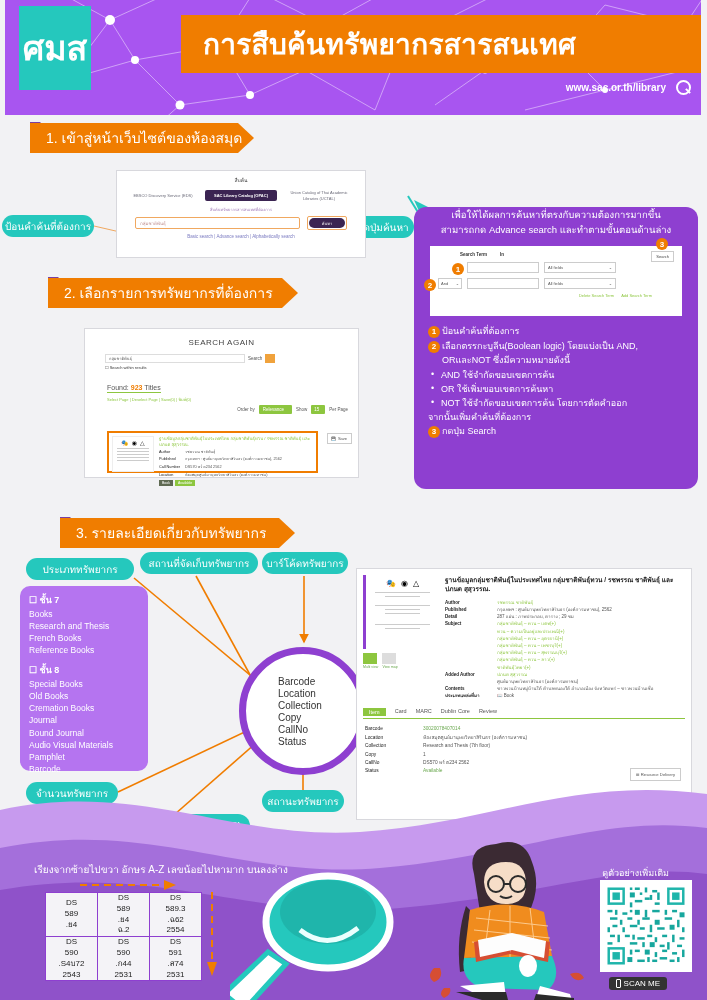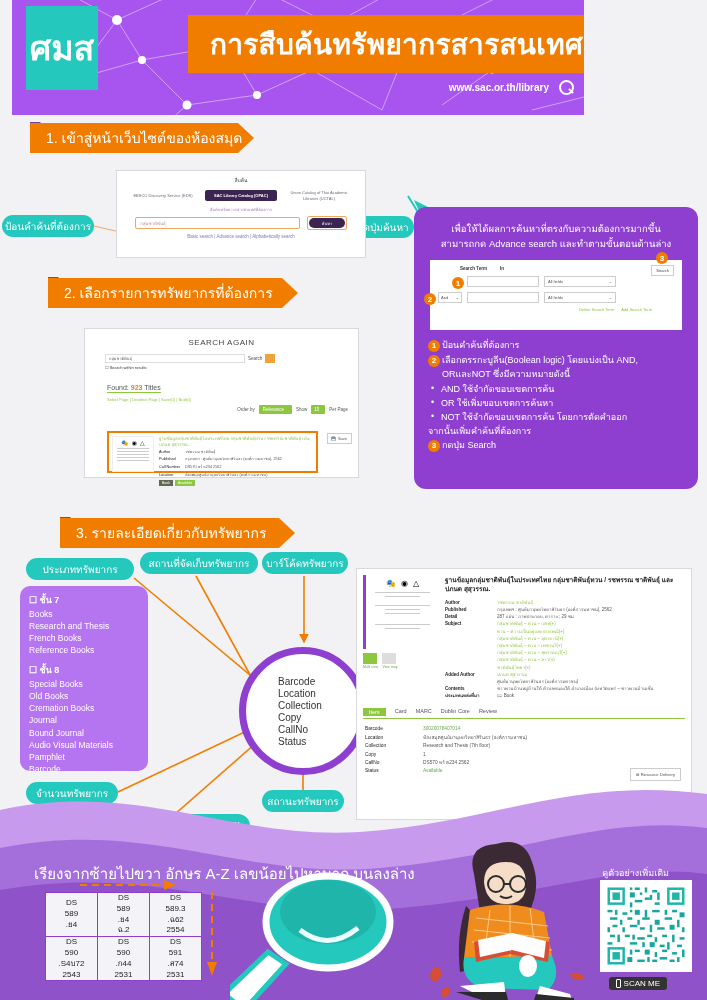--- a/index.html
+++ b/index.html
@@ -6,21 +6,21 @@
   body {
     width: 707px; height: 1000px;
     font-family: "Liberation Sans", sans-serif;
     background: #f2f2f4;
     position: relative; overflow: hidden;
   }
   .poster { position: absolute; inset: 0; background: #f2f2f4; overflow: hidden; }
 
   
   .header {
-    position: absolute; left: 12px; top: 0; width: 572px; height: 115px;
+    position: absolute; left: 5px; top: 0; width: 696px; height: 115px;
     background: #a855f0; overflow: hidden;
   }
   .netsvg { position: absolute; left: 0; top: 0; }
   .logo-box {
     position: absolute; left: 14px; top: 6px; width: 72px; height: 84px;
     background: #25c8bd; display: flex; align-items: center; justify-content: center;
   }
   .logo-glyph { font-size: 34px; color: #ffffff; font-weight: bold; line-height: 1; }
   .title-banner {
     position: absolute; left: 160px; top: 15px; right: 0; height: 58px;
@@ -114,21 +114,21 @@
   .s2-lab { width: 26px; color: #222; }
   .s2-val { color: #555; }
   .s2-tags { display: flex; gap: 2px; margin-top: 2px; }
   .s2-tag { font-size: 3.5px; color: #fff; background: #5f6a52; padding: 1px 3px; }
   .s2-tag.g { background: #8dc63f; }
   .s2-save { position: absolute; right: 6px; top: 104px; font-size: 4px; border: 1px solid #ccc; padding: 2px 4px; color:#555; }
 
   
   .adv {
     position: absolute; left: 414px; top: 207px; width: 284px; height: 282px;
-    background: #8e3fd0; border-radius: 12px; padding: 14px 14px; color: #fff;
+    background: #8e3fd0; border-radius: 12px; padding: 0 14px; color: #fff;
   }
   .adv-intro { font-size: 9.5px; text-align: center; line-height: 1.6; }
   .adv-form { background: #fff; margin: 9px 2px 0 2px; height: 70px; position: relative; padding: 6px 8px; }
   .af-head { display: flex; font-size: 4.5px; color: #333; font-weight: bold; }
   .af-head .c1 { width: 62px; padding-left: 22px; }
   .af-head .c2 { width: 90px; }
   .af-row { display: flex; align-items: center; gap: 5px; margin-top: 5px; }
   .af-sel-s { width: 24px; height: 11px; border: 1px solid #ccc; font-size: 4px; color: #555;
      display:flex; align-items:center; justify-content:space-between; padding: 0 2px; }
   .af-spacer { width: 24px; }
@@ -195,21 +195,21 @@
   .r-hl div { font-size: 4.8px; color: #222; line-height: 1.75; }
   .r-hr div { font-size: 4.8px; color: #555; line-height: 1.75; }
   .r-hr .gr { color: #6aa84f; }
   .r-deliv { position: absolute; right: 10px; bottom: 38px; font-size: 4.2px;
      border: 1px solid #ccc; padding: 3px 5px; color: #555; }
 
   
   .waves { position: absolute; left: 0; bottom: 0; width: 707px; height: 230px; }
 
   
-  .lcnote { position: absolute; left: 34px; top: 862px; font-size: 15px; color: #fff; }
+  .lcnote { position: absolute; left: 34px; top: 862px; font-size: 10px; color: #fff; }
   .arrow-h { position: absolute; left: 78px; top: 880px; width: 100px; height: 10px; }
   .arrow-v { position: absolute; left: 206px; top: 890px; width: 12px; height: 86px; }
   .lctab { position: absolute; left: 45px; top: 892px; border-collapse: collapse; padding-left: 35px; }
   .lctab td { border: 1px solid #8e3fd0; background: #f4f3f7; width: 52px; height: 42px;
      text-align: center; vertical-align: middle; font-size: 8px; color: #222; line-height: 1.35; }
 
   
   .qr-note { position: absolute; right: 38px; top: 866px; font-size: 9px; color: #fff; }
   .qr { position: absolute; right: 15px; top: 880px; width: 92px; height: 92px;
      background: #fff; padding: 5px; }

